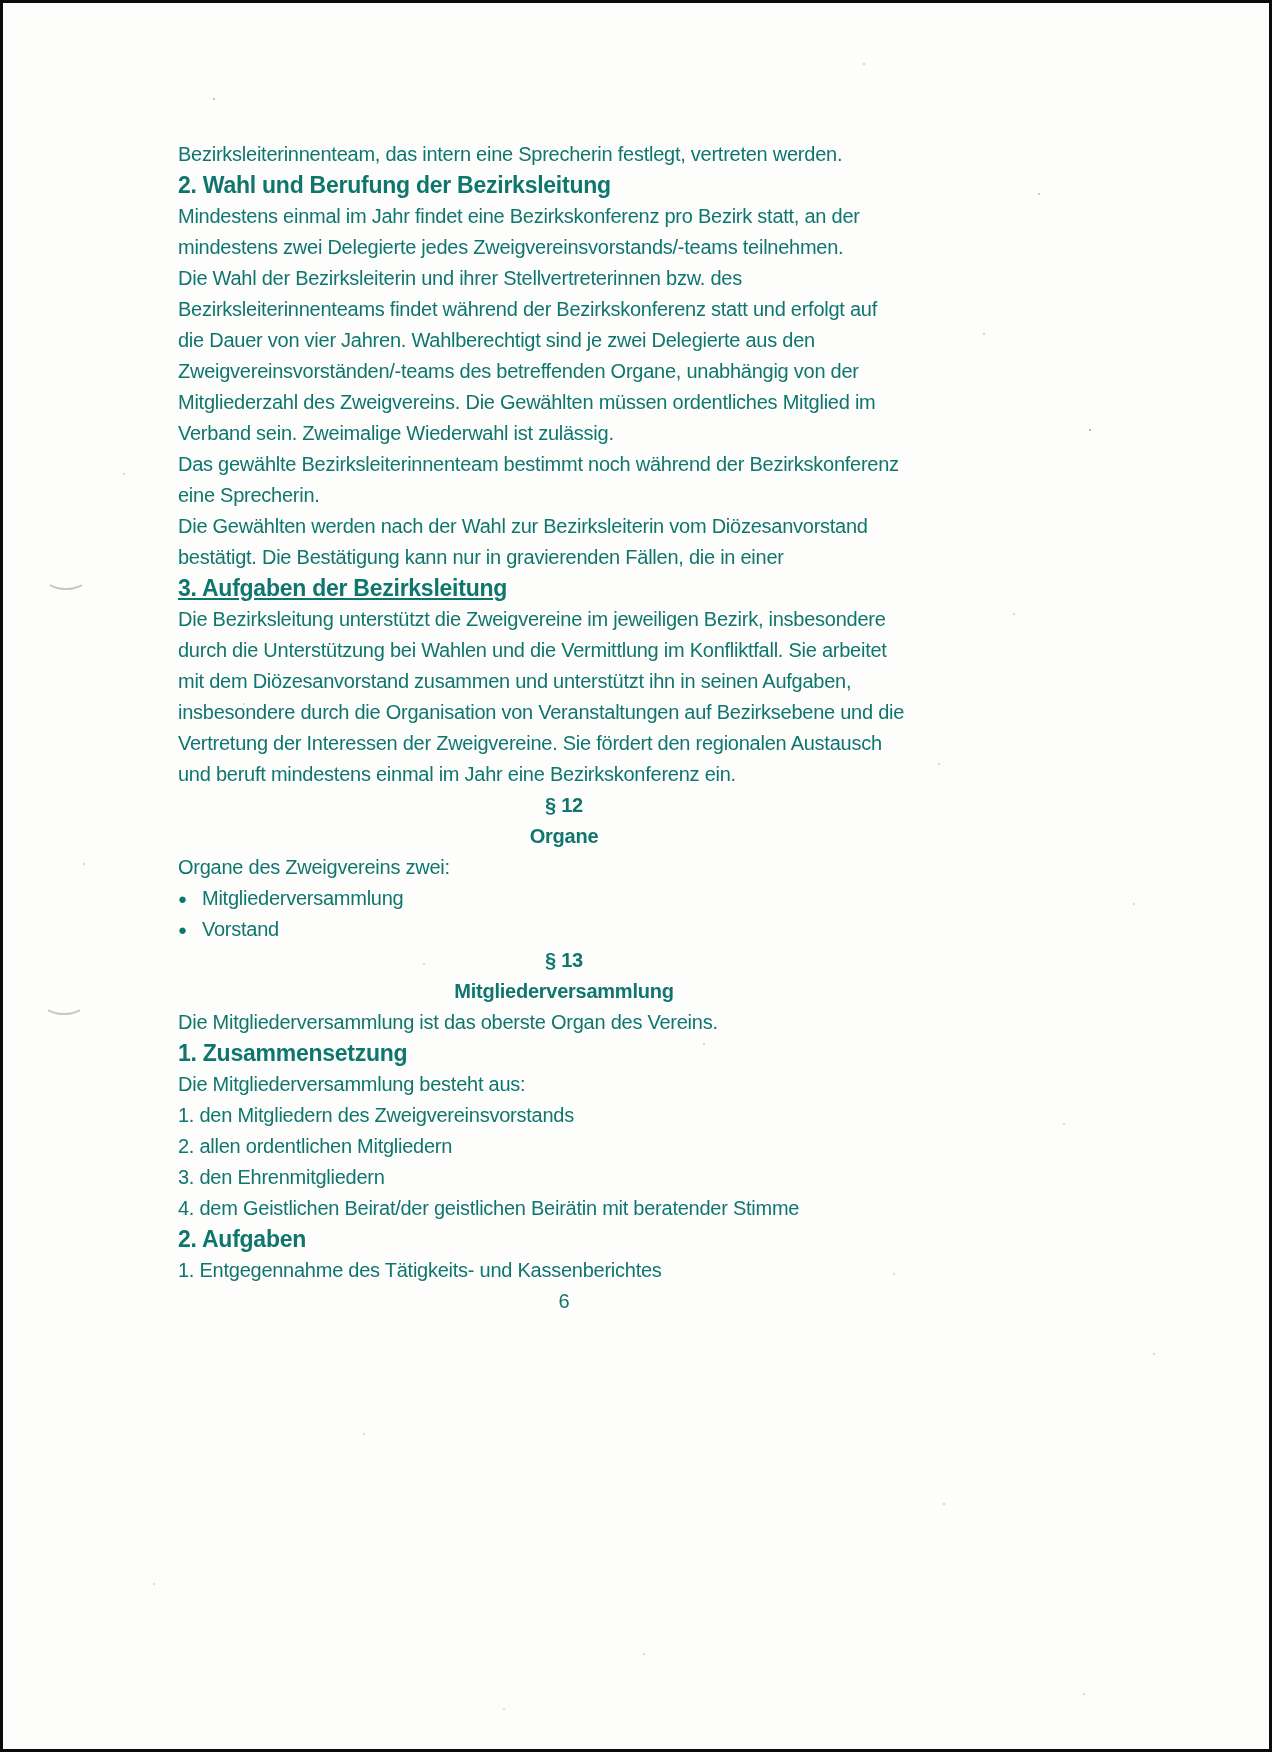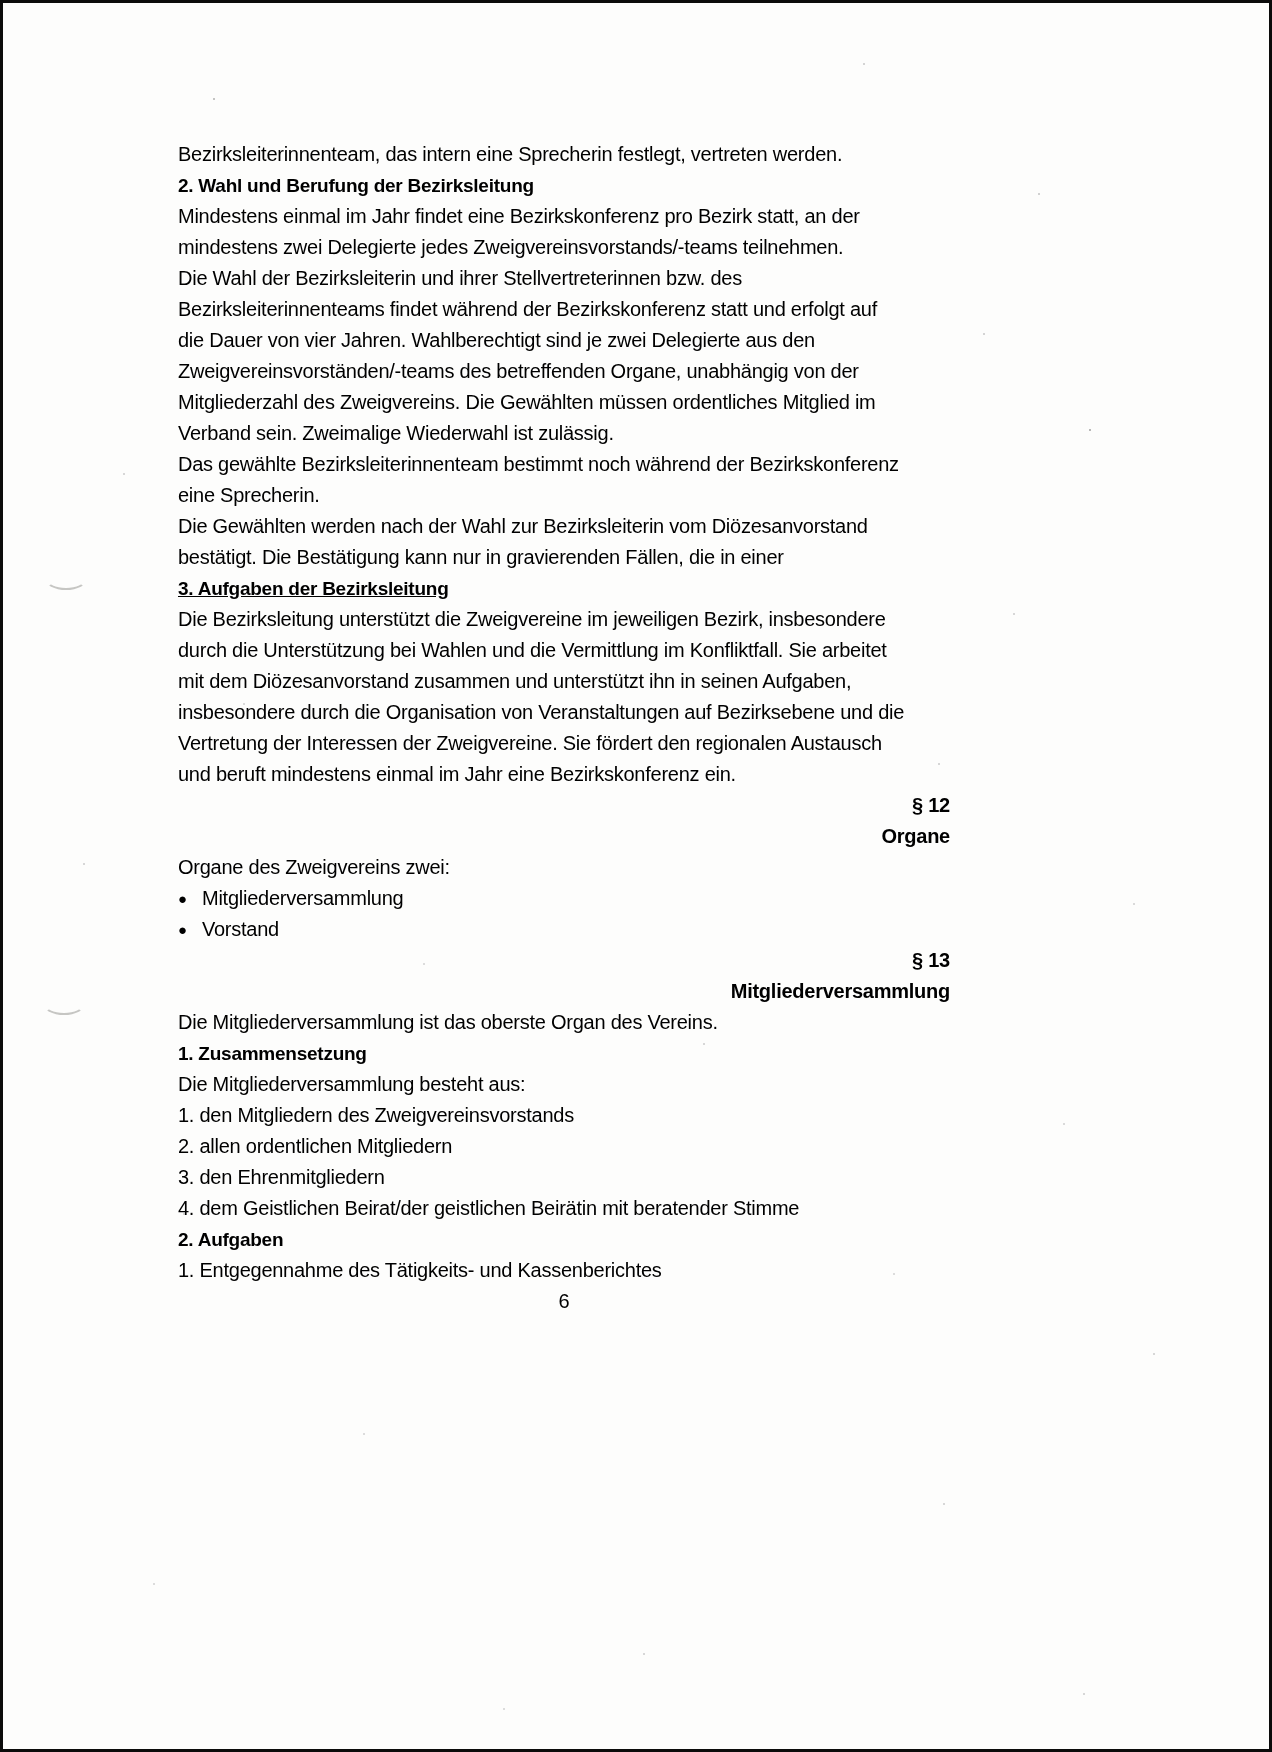--- a/index.html
+++ b/index.html
@@ -5,36 +5,36 @@
   html, body { margin: 0; padding: 0; background: #ffffff; }
   .page {
     position: relative;
     width: 1272px;
     height: 1752px;
     box-sizing: border-box;
     background: #fdfdfc;
     border: 3px solid #0b0b0b;
     overflow: hidden;
     font-family: "Liberation Sans", sans-serif;
-    color: #000000;
+    color: #0f766e;
   }
   .content {
     position: absolute;
     left: 175px;
     top: 0;
     width: 772px;
     padding-top: 136px;
     font-size: 20px;
     line-height: 31px;
     letter-spacing: -0.25px;
   }
   .content p, .content h2, .content div { margin: 0; padding: 0; }
   .line { white-space: nowrap; }
-  .h { font-size: 19px; font-weight: 700; white-space: nowrap; }
-  .center-head { text-align: right; font-weight: 700; }
+  .h { font-size: 23px; font-weight: 700; white-space: nowrap; }
+  .center-head { text-align: center; font-weight: 700; }
   .mt-49 { margin-top: 49px; }
   .mt-23 { margin-top: 23px; }
   .mt-26 { margin-top: 26px; text-decoration: underline; }
   .mt-60 { margin-top: 60px; }
   .mt-31 { margin-top: 31px; }
   .mt-24 { margin-top: 24px; }
   .mt-62 { margin-top: 62px; }
   .bullet-item { white-space: nowrap; }
   .bullet-glyph { display: inline-block; width: 24px; font-size: 15px; vertical-align: 1px; }
   .page-num { text-align: center; }

